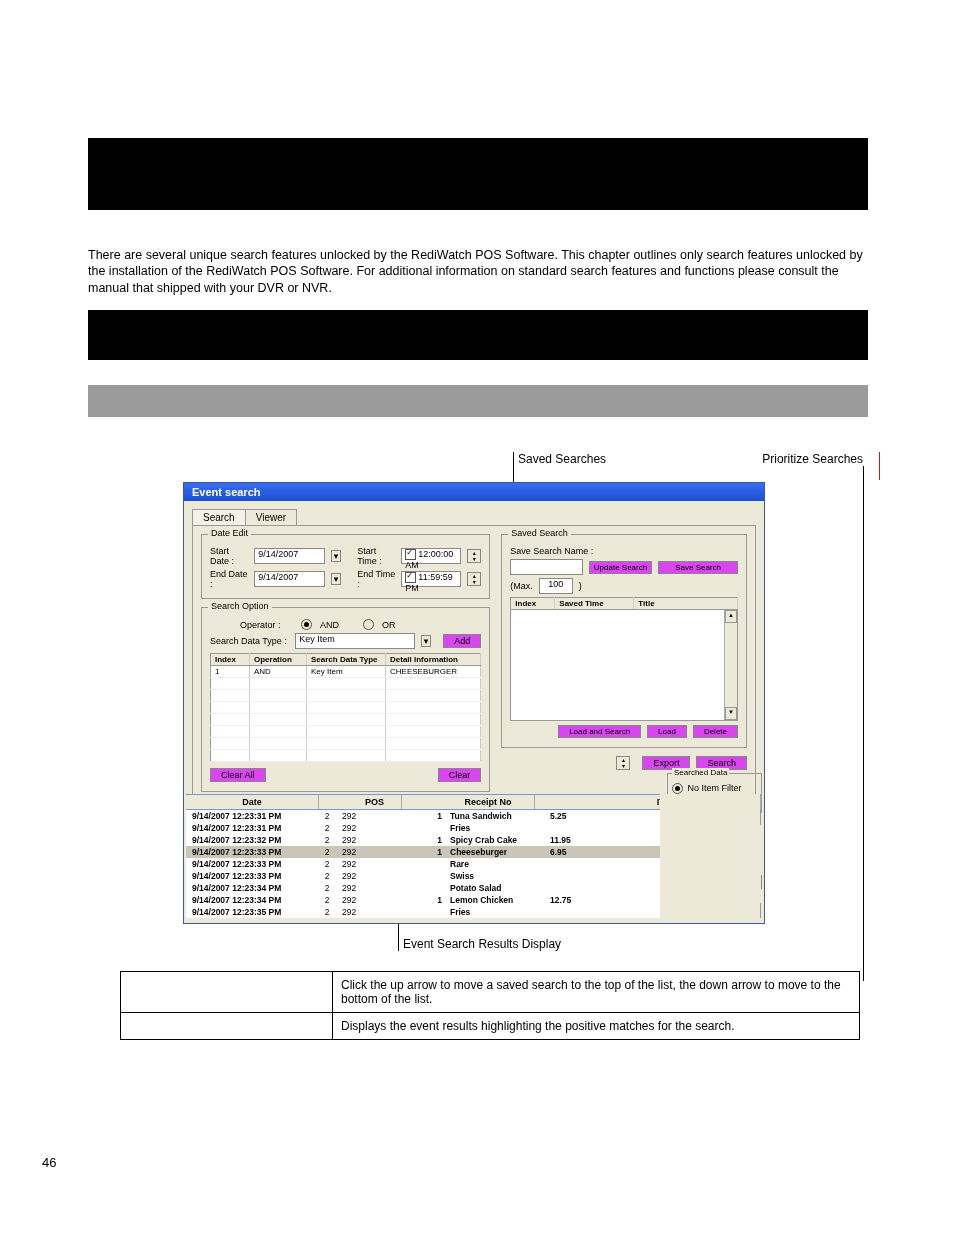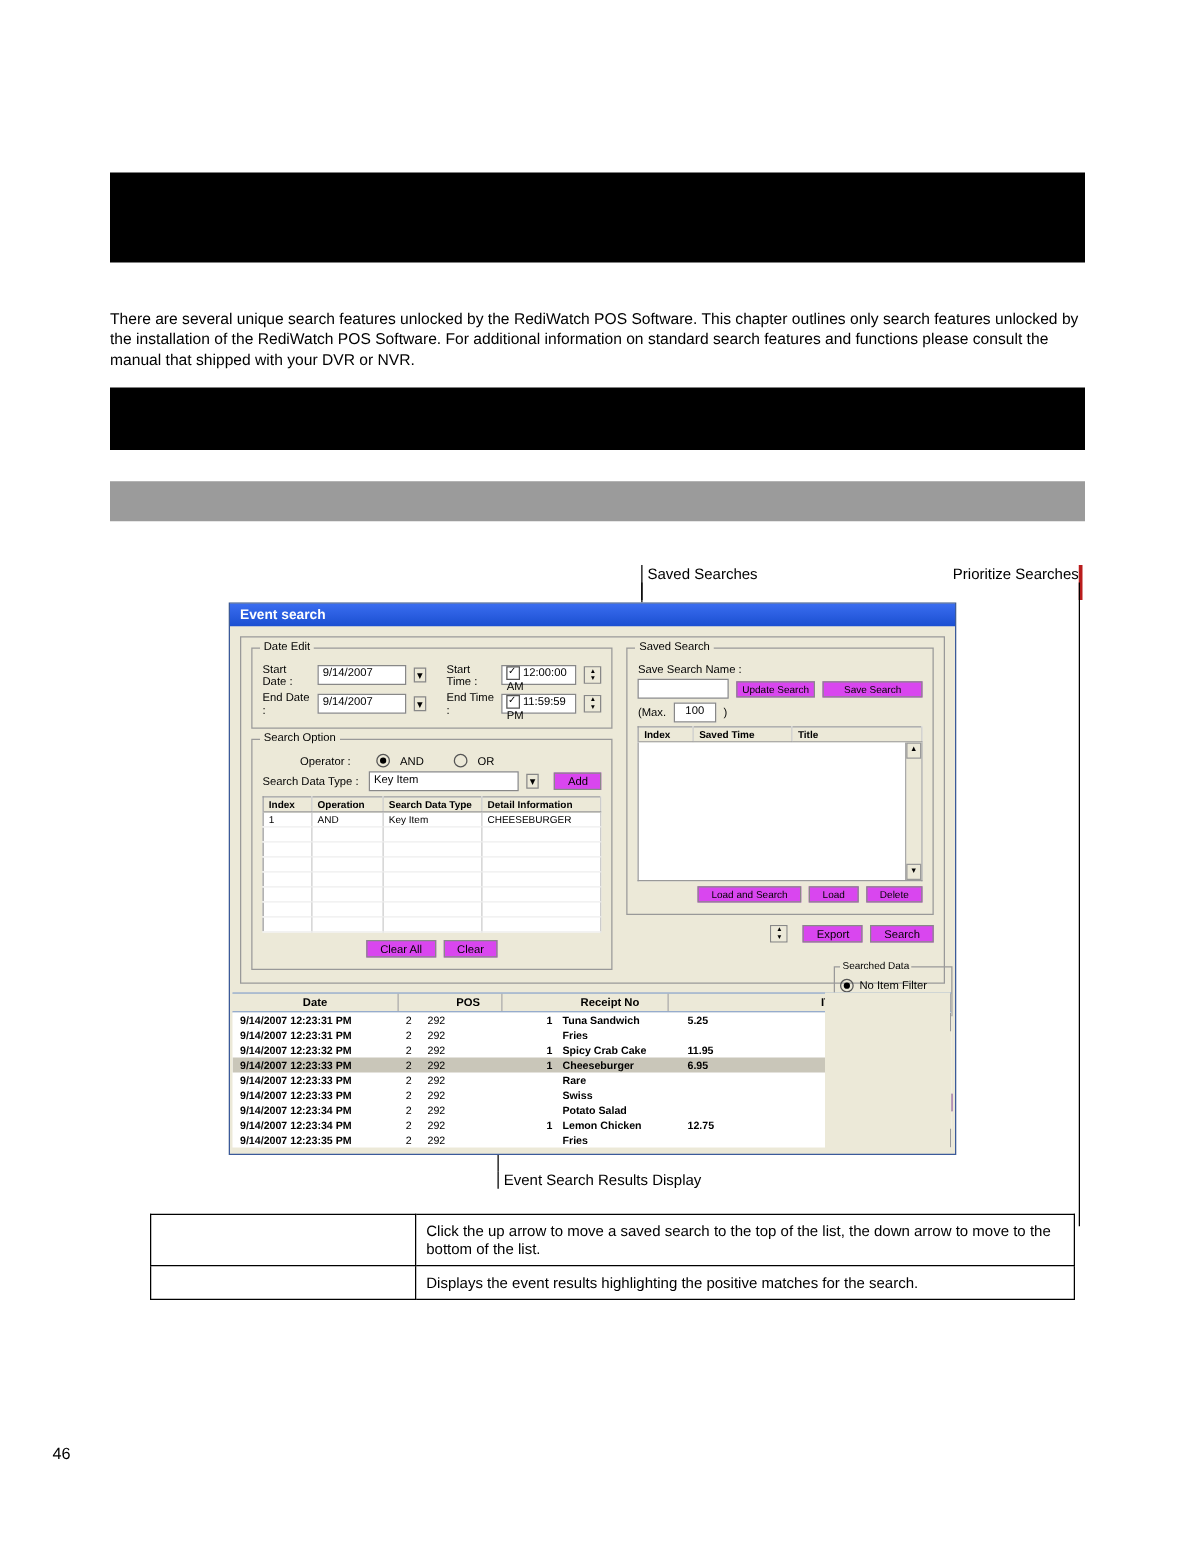--- a/index.html
+++ b/index.html
@@ -5,21 +5,21 @@
   body { margin: 0; font-family: Arial, Helvetica, sans-serif; font-size: 12px; color: #000; background: #fff; }
   .page { width: 954px; height: 1235px; position: relative; }
   .content { position: absolute; left: 88px; top: 234px; width: 780px; }
   .intro { font-size: 12.5px; line-height: 1.35; margin-bottom: 20px; }
   .black-bar-1 { position:absolute; left:88px; top:138px; width:780px; height:72px; background:#000; }
   .black-bar-2 { position:absolute; left:88px; top:310px; width:780px; height:50px; background:#000; }
   .gray-bar { position:absolute; left:88px; top:385px; width:780px; height:32px; background:#9b9b9b; }
 
   .callouts { position:absolute; left:88px; top:452px; width:780px; font-size:12px; }
   .callout-saved { position:absolute; left:425px; top:0; border-left:1px solid #000; padding-left:4px; height:28px; }
-  .callout-prio { position:absolute; left:625px; top:0; border-right:3px solid #b91c1c; padding-right:0; height:28px; text-align:right; width:150px; }
+  .callout-prio { position:absolute; left:625px; top:0; border-right:1px solid #b91c1c; padding-right:16px; height:28px; text-align:right; width:150px; }
   .callout-results { position:absolute; left:310px; top:485px; border-left:1px solid #000; padding-left:4px; height:14px; }
   .cl-line-s { position:absolute; left:425px; top:14px; width:1px; height:16px; background:#000; }
   .cl-line-p { position:absolute; left:775px; top:14px; width:1px; height:515px; background:#000; }
   .cl-line-r { position:absolute; left:310px; top:430px; width:1px; height:55px; background:#000; }
 
   
   .dialog { position:absolute; left:183px; top:482px; width:580px; height:440px; border:1px solid #3b5a9a; font-size:9px; background:#ece9d8; }
   .titlebar { background: linear-gradient(to bottom,#3a6df0,#1b4fd1); color:#fff; font-weight:bold; padding:3px 8px; font-size:11px; }
   .dlg-body { padding:8px; }
   .tabs span { display:inline-block; border:1px solid #999; border-bottom:none; background:#ece9d8; padding:2px 10px; font-size:10px; margin-right:-1px; }
@@ -88,20 +88,23 @@
     <div class="callout-prio">Prioritize Searches</div>
     <div class="cl-line-s"></div>
     <div class="cl-line-p"></div>
     <div class="cl-line-r"></div>
     <div class="callout-results">Event Search Results Display</div>
   </div>
 
   <div class="dialog">
     <div class="titlebar">Event search</div>
     <div class="dlg-body">
+      <div class="tabs">
+        <span style="background:#f4f2e8;">Search</span><span>Viewer</span>
+      </div>
       <div class="tabpanel clearfix">
 
         <div class="left-col">
           <div class="group">
             <span class="group-title">Date Edit</span>
             <div class="row">
               <span style="width:55px;">Start Date :</span>
               <span class="txt combo">9/14/2007</span>
                 <span style="border:1px solid #888;background:#ece9d8;padding:0 2px;">▾</span>
               <span style="width:55px;margin-left:10px;">Start Time :</span>
@@ -192,21 +195,21 @@
                     <td></td>
                   </tr>
               <tr>
                     <td>&nbsp;</td>
                     <td></td>
                     <td></td>
                     <td></td>
                   </tr>
             </tbody>
               </table>
-            <div class="row" style="justify-content:center;margin-top:6px;">
+            <div class="row" style="justify-content:space-between;margin-top:6px;">
               <button class="btn">Clear All</button>
               <button class="btn">Clear</button>
             </div>
           </div>
         </div>
 
         <div class="right-col">
           <div class="group" style="height:198px;">
             <span class="group-title">Saved Search</span>
             <div class="row">

